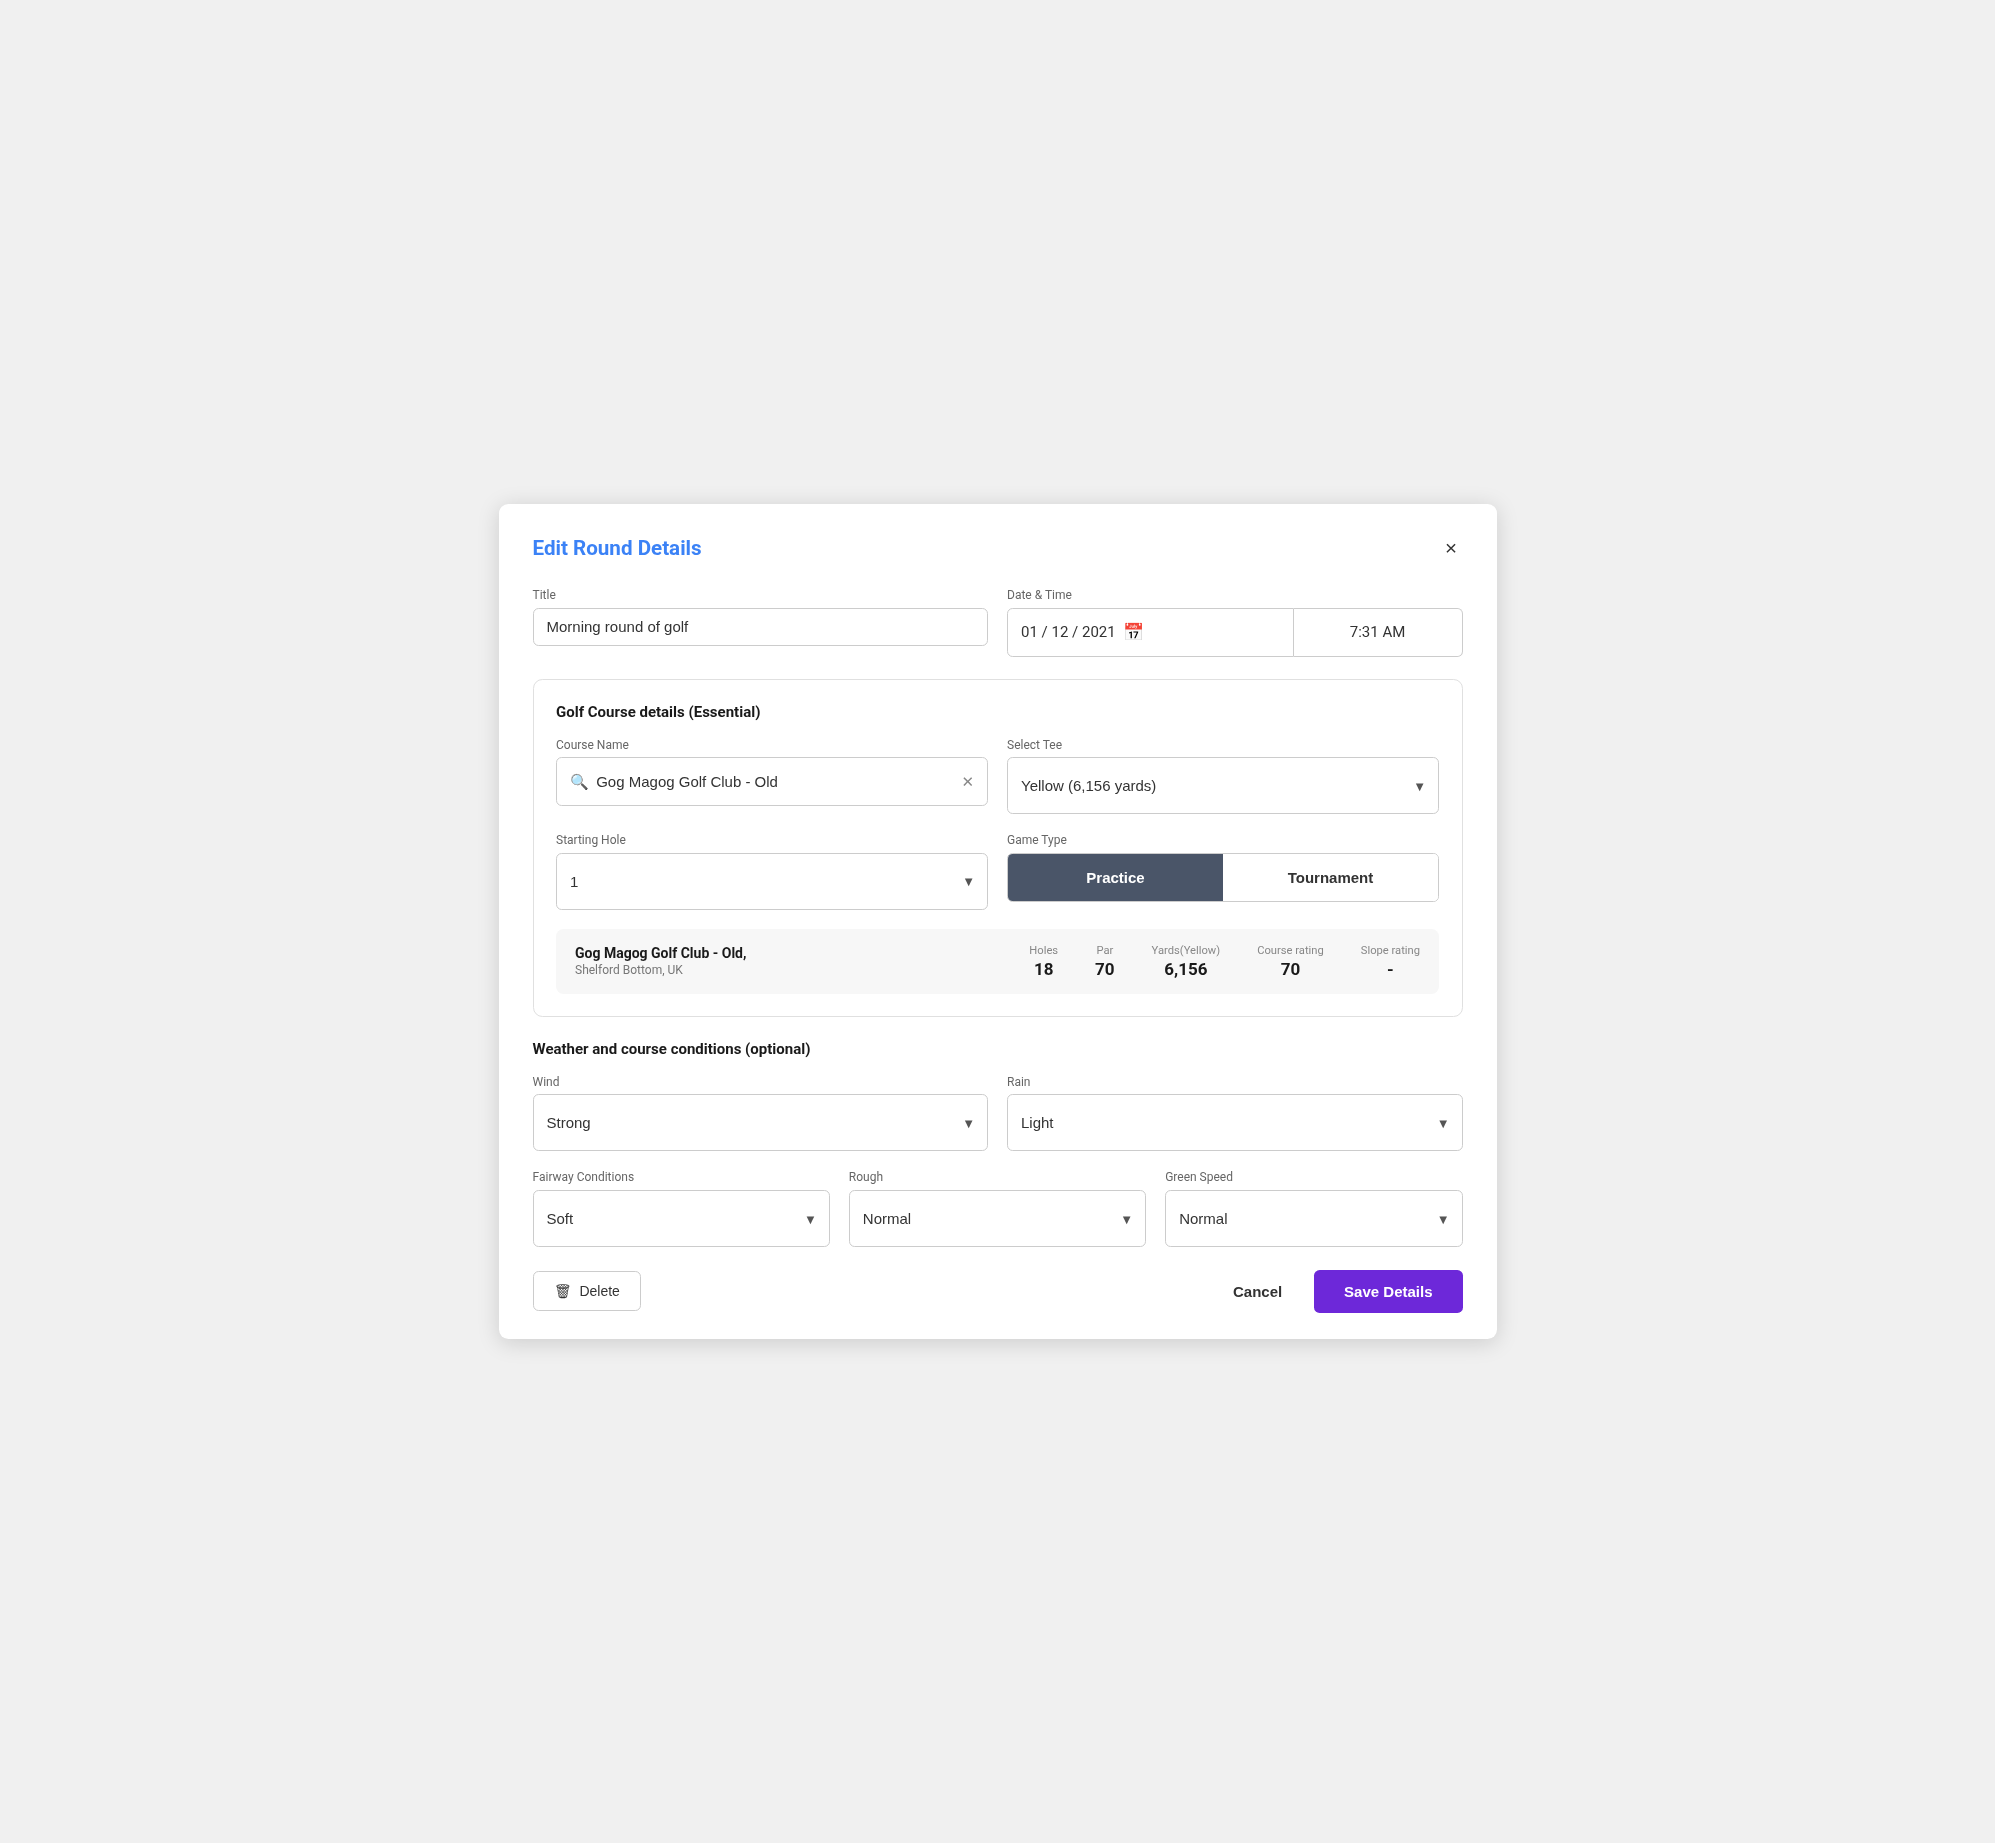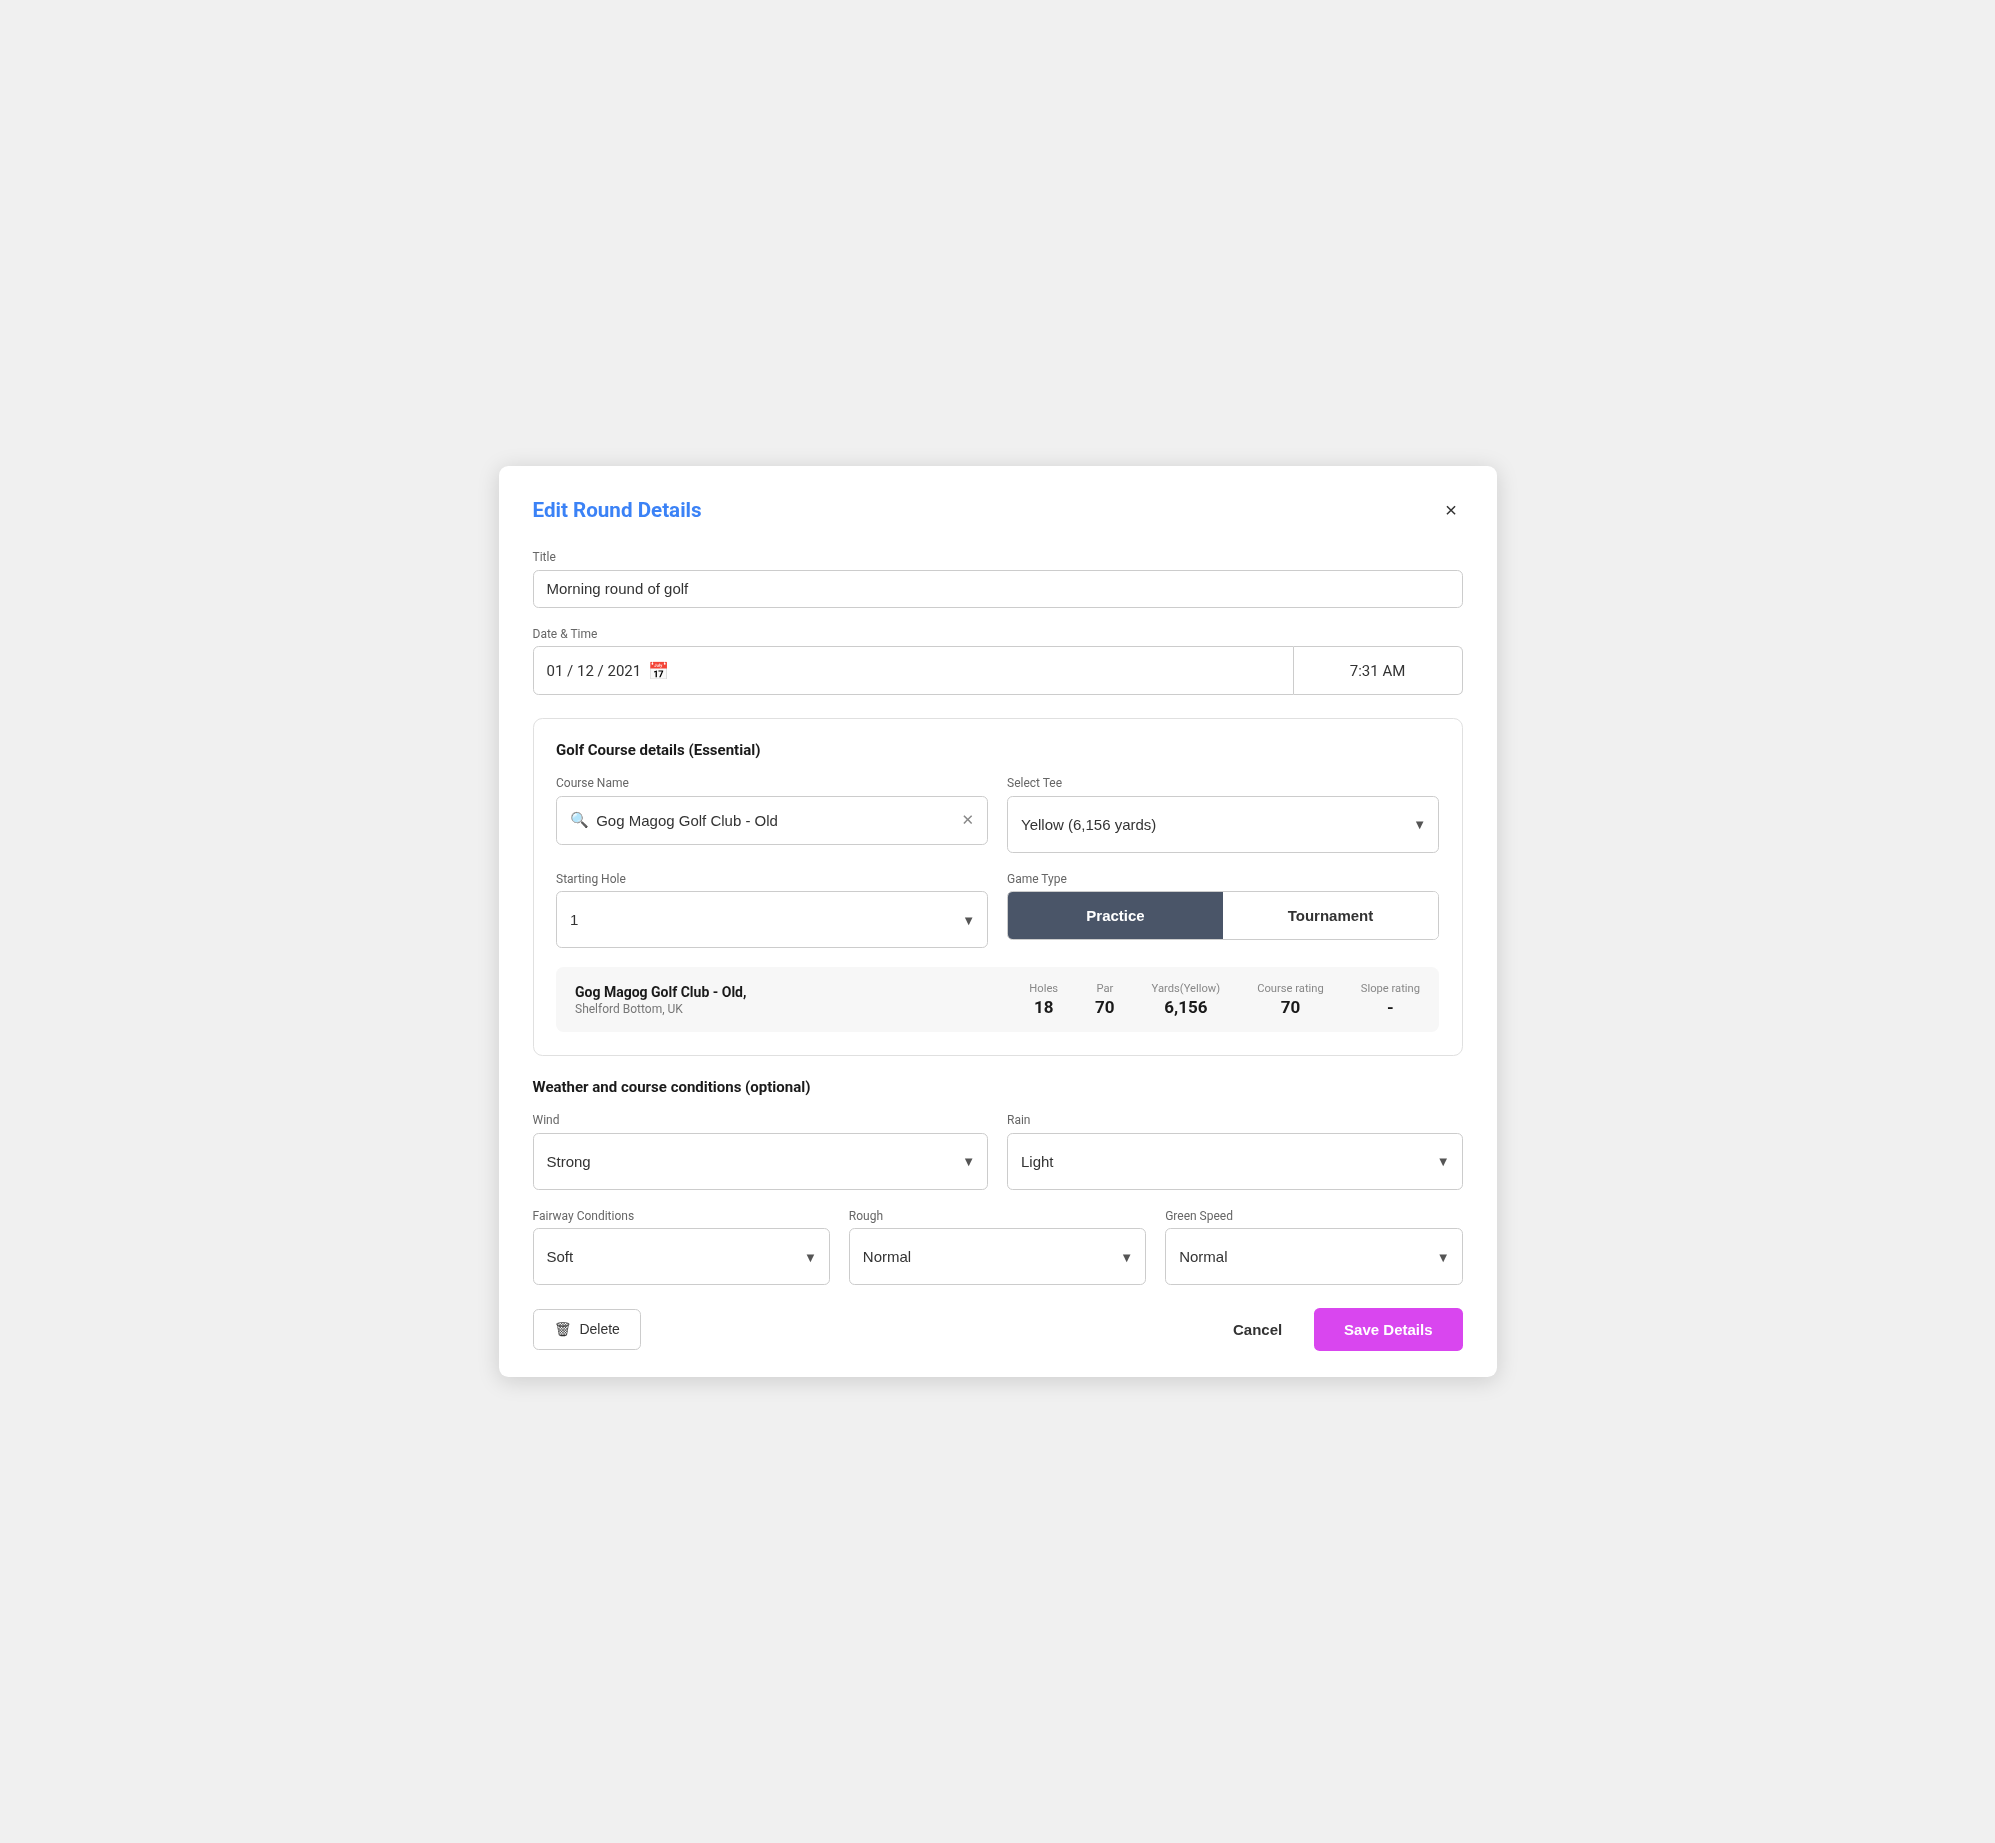--- a/index.html
+++ b/index.html
@@ -37,21 +37,20 @@
       border: none;
       cursor: pointer;
       font-size: 20.6px;
       color: #333;
       padding: 1.9px 5.6px;
     }
     .top-fields {
       display: flex;
       gap: 19px;
       margin-bottom: 22.5px;
-      flex-direction: column;
     }
     .field-group {
       display: flex;
       flex-direction: column;
       gap: 5.6px;
     }
     .field-group label {
       font-size: 12px;
       color: #666;
     }
@@ -278,21 +277,21 @@
     .cancel-btn {
       background: none;
       border: none;
       font-size: 15px;
       font-weight: 600;
       color: #333;
       cursor: pointer;
       padding: 11.2px 9.4px;
     }
     .save-btn {
-      background: #d946ef;
+      background: #6d28d9;
       color: #fff;
       border: none;
       border-radius: 5.6px;
       padding: 13px 30px;
       font-size: 15px;
       font-weight: 700;
       cursor: pointer;
     }
   </style>
 </head>

